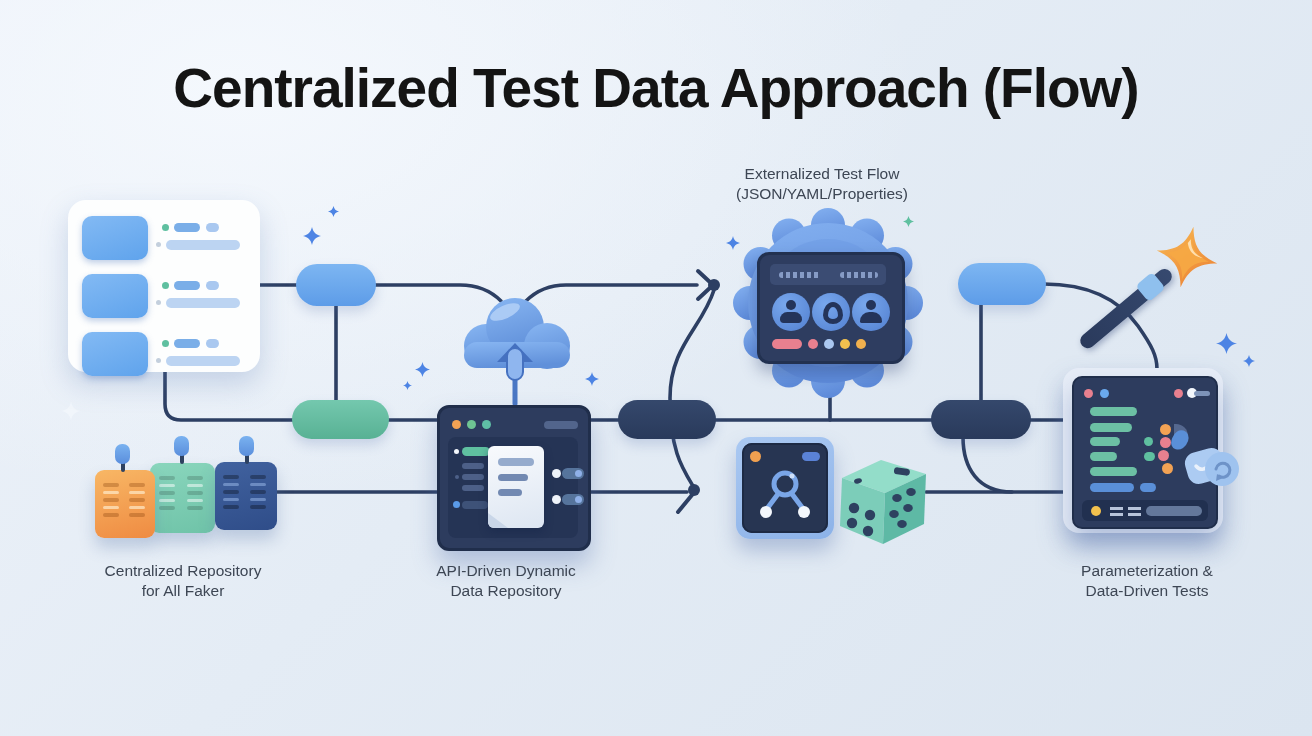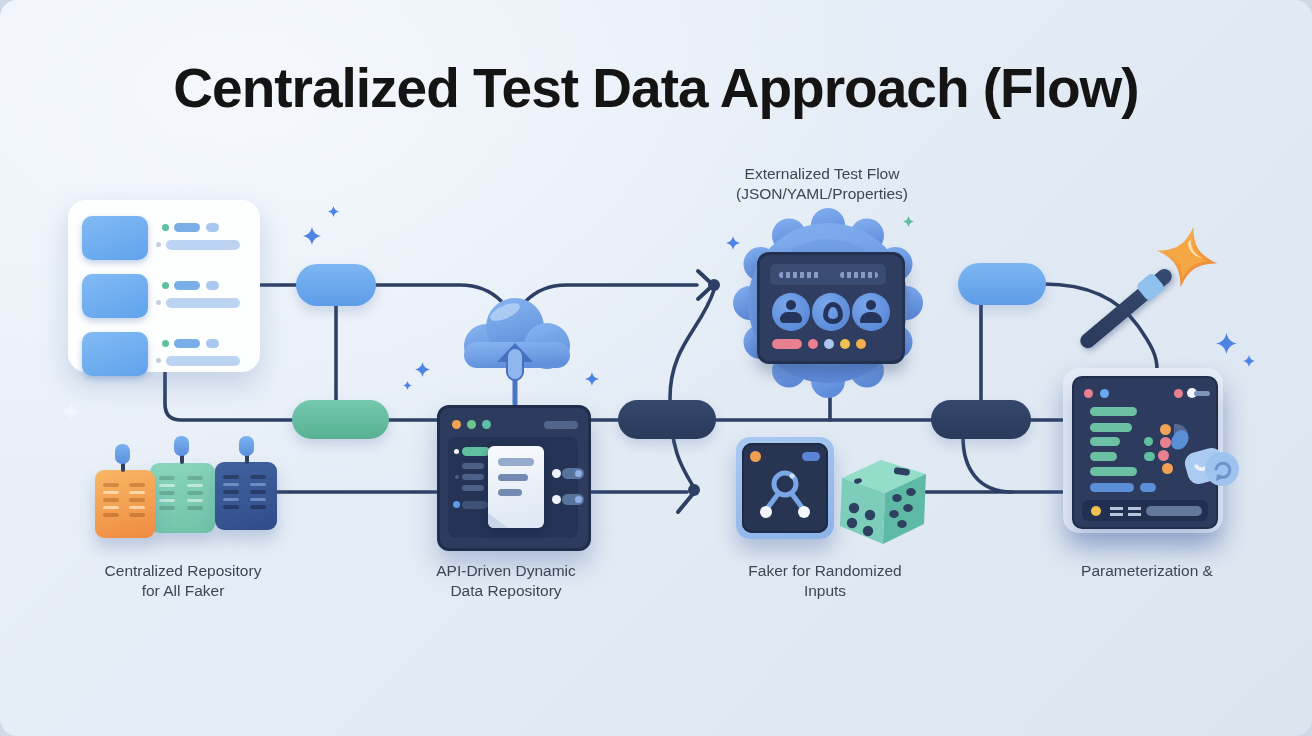--- a/index.html
+++ b/index.html
@@ -1,18 +1,18 @@
 <!DOCTYPE html>
 <html><head>
 <meta charset="utf-8">
 <style>
   html,body{margin:0;padding:0;background:#cfd9e6;font-family:"Liberation Sans",sans-serif;}
   #canvas{position:relative;width:1312px;height:736px;margin:0 auto;overflow:hidden;
     background:radial-gradient(ellipse at 18% 12%, #f4f8fd 0%, rgba(244,248,253,0) 45%),
-               linear-gradient(135deg,#edf2f9 0%,#e4ecf5 45%,#dbe5f0 100%);border-radius:17px;}
+               linear-gradient(135deg,#edf2f9 0%,#e4ecf5 45%,#dbe5f0 100%);}
   .abs{position:absolute;}
   .dot{position:absolute;border-radius:50%;}
   .pill{position:absolute;border-radius:99px;}
   #title{position:absolute;left:0;top:56px;width:1312px;text-align:center;margin:0;
     font-size:55px;font-weight:bold;letter-spacing:-1px;color:#141414;}
   .caption{position:absolute;width:240px;text-align:center;font-size:15.5px;line-height:1.32;color:#3d4654;}
   .float-label{position:absolute;left:682px;top:164px;width:280px;text-align:center;font-size:15.5px;line-height:1.32;color:#3d4654;}
   .node{position:absolute;border-radius:22px;box-shadow:0 6px 12px rgba(80,110,170,.22);}
   .node.blue{background:linear-gradient(180deg,#7db6f2,#5d9ce8);}
   .node.teal{background:linear-gradient(180deg,#74c8ae,#58b194);}
@@ -375,21 +375,18 @@
   </div>
 
   <div class="caption" style="left:63px;top:561px">
     <div>Centralized Repository</div>
     <div>for All Faker</div>
   </div>
   <div class="caption" style="left:386px;top:561px">
     <div>API-Driven Dynamic</div>
     <div>Data Repository</div>
   </div>
-  <div class="caption" style="left:705px;top:561px">
-    <div>Faker for Randomized</div>
-    <div>Inputs</div>
-  </div>
   <div class="caption" style="left:1027px;top:561px">
     <div>Parameterization &amp;</div>
+    <div>Data-Driven Tests</div>
   </div>
 
 </div>
 
 </body></html>

